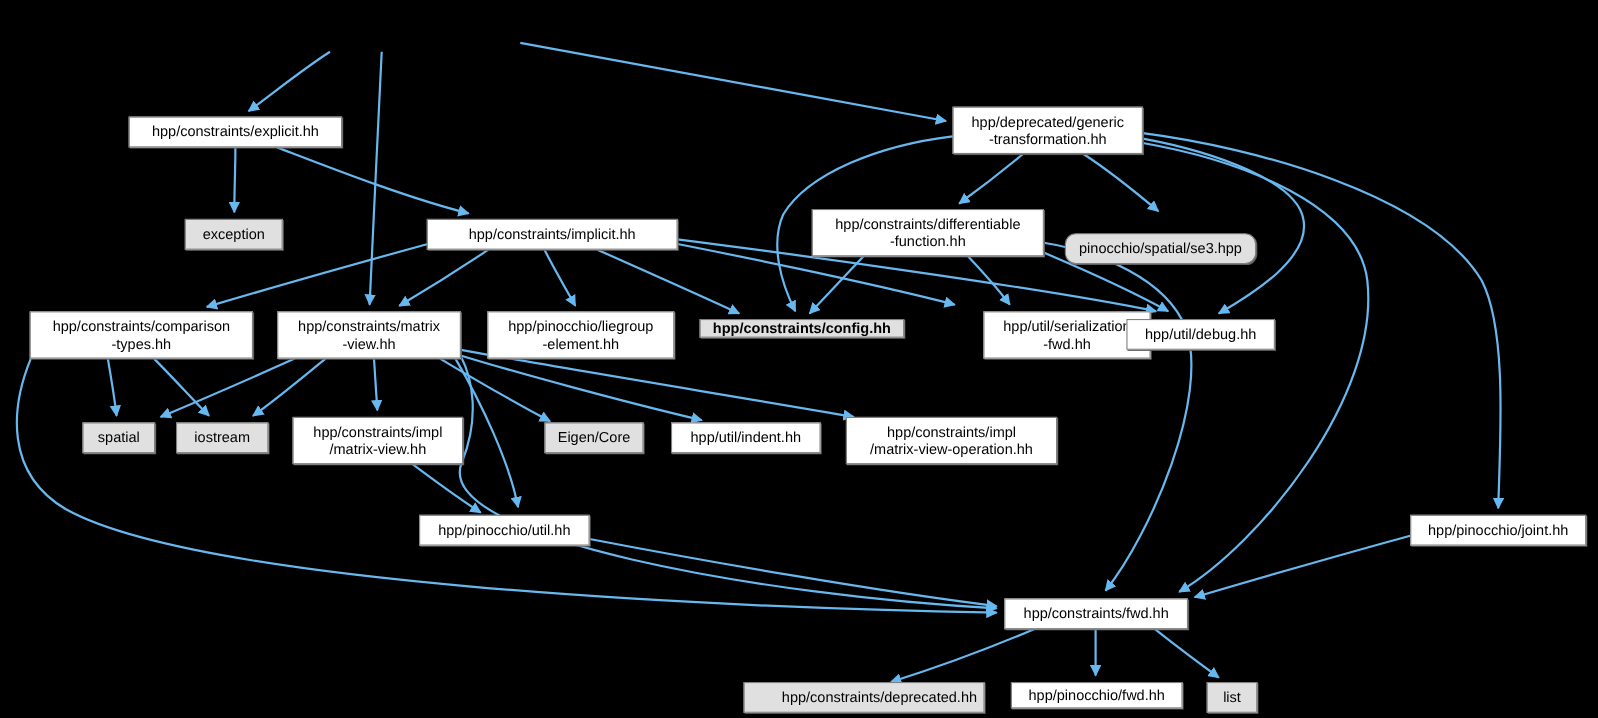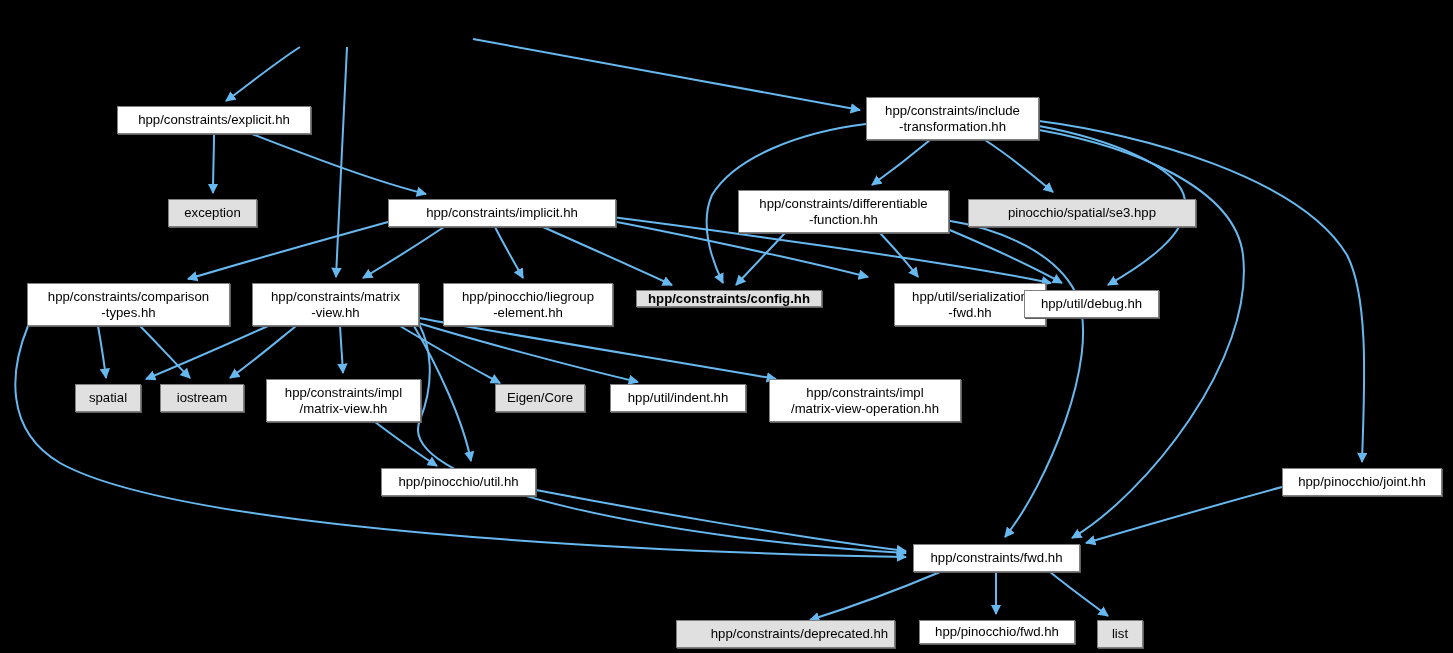--- a/index.html
+++ b/index.html
@@ -134,31 +134,31 @@
 
       <path d="M 996,572 C 996,587 996,602 996,614"></path>
 
       <path d="M 1050,572 C 1070,588 1093,605 1108,616"></path>
     </g>
   </svg>
 
 
   <div class="node" style="left:117px;top:106px;width:194px;height:28px;">hpp/constraints/explicit.hh</div>
 
-  <div class="node" style="left:866px;top:97px;width:173px;height:43px;">hpp/constraints/include
+  <div class="node" style="left:866px;top:97px;width:173px;height:43px;">hpp/deprecated/generic
 -transformation.hh</div>
 
   <div class="node ext" style="left:168px;top:199px;width:89px;height:28px;">exception</div>
 
   <div class="node" style="left:388px;top:199px;width:228px;height:28px;">hpp/constraints/implicit.hh</div>
 
   <div class="node" style="left:738px;top:190px;width:211px;height:43px;">hpp/constraints/differentiable
 -function.hh</div>
 
-  <div class="node ext" style="left:968px;top:199px;width:228px;height:28px;">pinocchio/spatial/se3.hpp</div>
+  <div class="node ext" style="left:968px;top:212px;width:174px;height:28px;border-radius:10px;">pinocchio/spatial/se3.hpp</div>
 
   <div class="node" style="left:27px;top:283px;width:203px;height:43px;">hpp/constraints/comparison
 -types.hh</div>
 
   <div class="node" style="left:252px;top:283px;width:167px;height:43px;">hpp/constraints/matrix
 -view.hh</div>
 
   <div class="node" style="left:443px;top:283px;width:170px;height:43px;">hpp/pinocchio/liegroup
 -element.hh</div>
 

